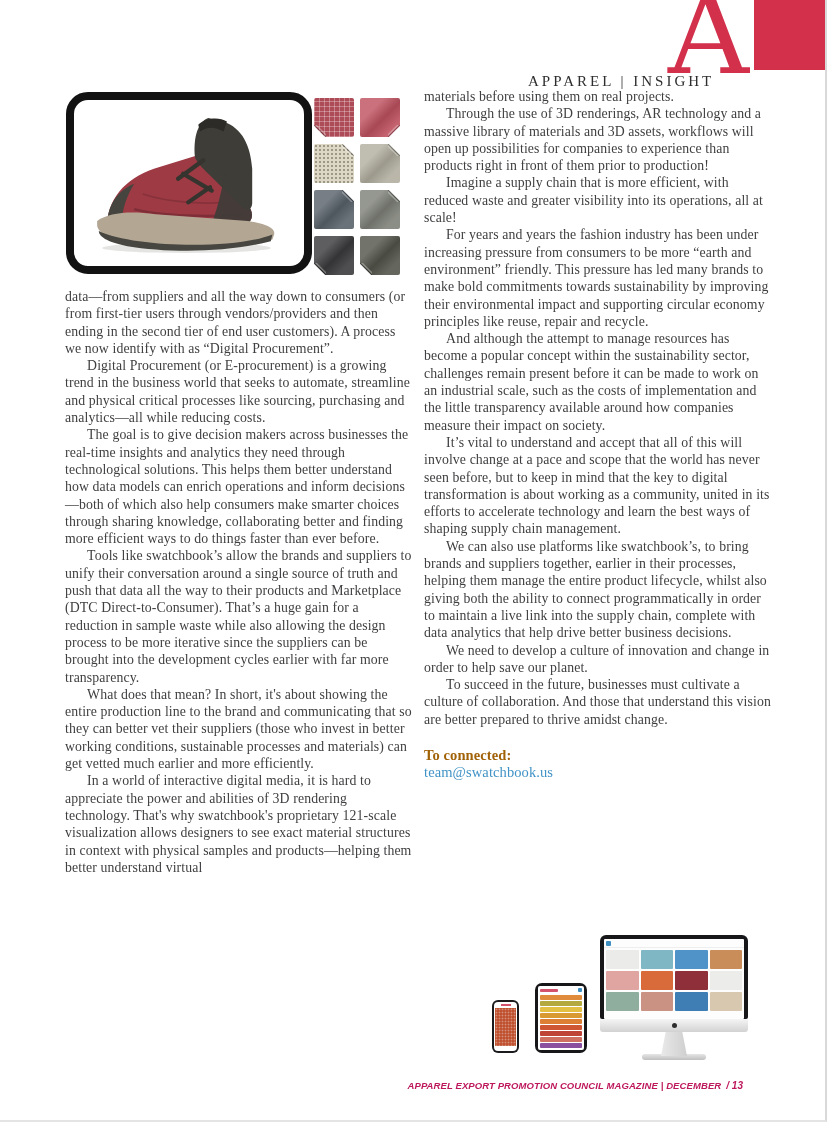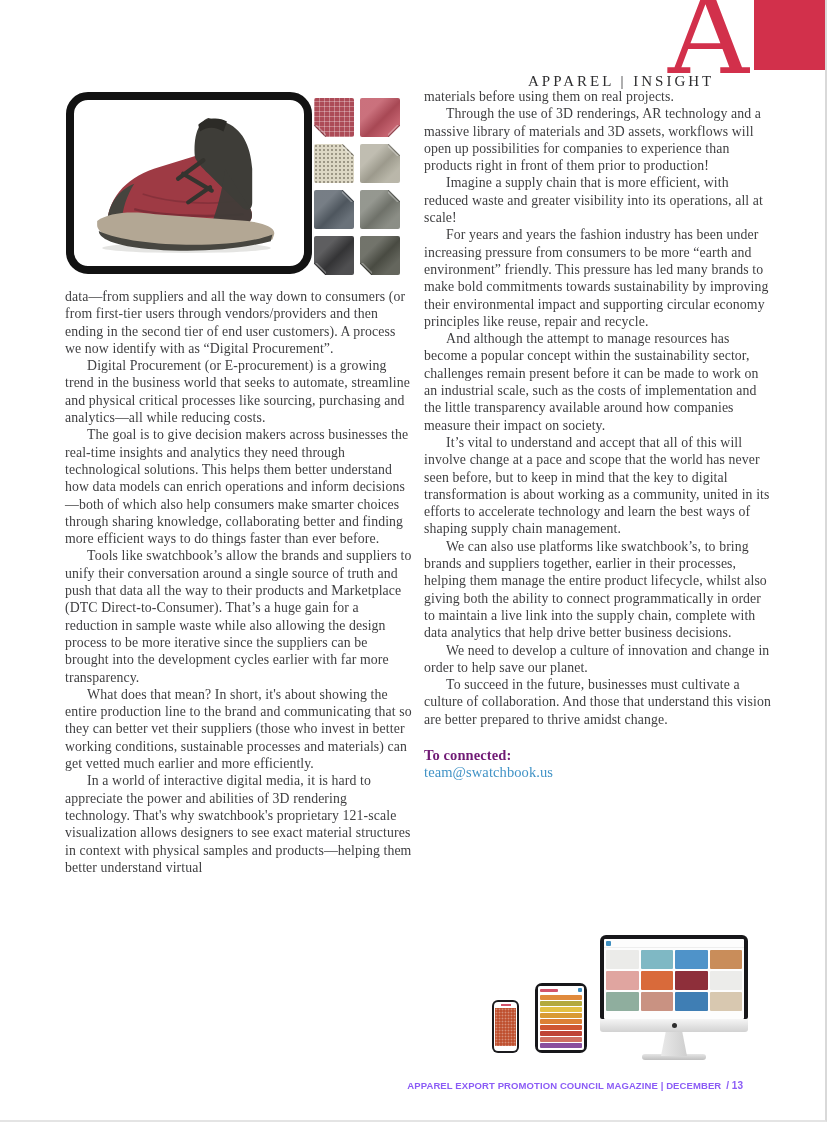--- a/index.html
+++ b/index.html
@@ -62,21 +62,21 @@
   .para.cont{text-indent:0;}
   .endmark{
     display:inline-block;width:9px;height:9px;background:#d2304b;
     margin-left:5px;position:relative;top:0px;
   }
   .endmark::after{
     content:"";position:absolute;left:3px;top:3px;width:3px;height:3px;background:#fff;
   }
   
   .contact{margin-top:19px;}
-  .contact-label{font-weight:bold;font-size:14.5px;color:#701a75;margin:0;}
+  .contact-label{font-weight:bold;font-size:14.5px;color:#a16207;margin:0;}
   .contact-email{font-size:14.5px;color:#4193c6;text-decoration:none;}
   
   .devices{position:absolute;left:480px;top:925px;width:290px;height:145px;}
   .imac{position:absolute;left:120px;top:10px;width:148px;}
   .imac-screen{
     height:84px;background:#17171a;border-radius:6px 6px 2px 2px;
     padding:4px 4px 0 4px;box-sizing:border-box;
   }
   .imac-display{background:#fdfdfd;height:100%;border-radius:1px;overflow:hidden;}
   .imac-toolbar{height:8px;border-bottom:1px solid #eee;display:flex;align-items:center;padding:0 2px;}
@@ -114,21 +114,21 @@
   .phone-screen{background:#fff;height:100%;border-radius:4px;overflow:hidden;display:flex;flex-direction:column;}
   .phone-top{height:6px;display:flex;align-items:center;justify-content:center;}
   .phone-top i{display:block;width:10px;height:2px;background:#d2536b;}
   .phone-body{flex:1;margin:0 1px;
     background-image:radial-gradient(rgba(255,255,255,.35) .6px,rgba(0,0,0,0) 1.2px);background-size:3px 3px;}
   .phone-bottom{height:5px;}
   
   .footer{
     position:absolute;top:1080px;left:1px;right:82px;
     display:flex;justify-content:flex-end;align-items:baseline;gap:5px;
-    font-family:"Liberation Sans","DejaVu Sans",sans-serif;color:#8b5cf6;
+    font-family:"Liberation Sans","DejaVu Sans",sans-serif;color:#be185d;font-style:italic;
   }
   .footer-label{font-size:9.5px;font-weight:bold;letter-spacing:.1px;}
   .footer-page{font-size:10px;font-weight:bold;}
 </style>
 </head>
 <body>
 
 <div class="section-label">APPAREL | INSIGHT</div>
 <div class="logo-a">A</div>
 <div class="logo-rect"></div>

